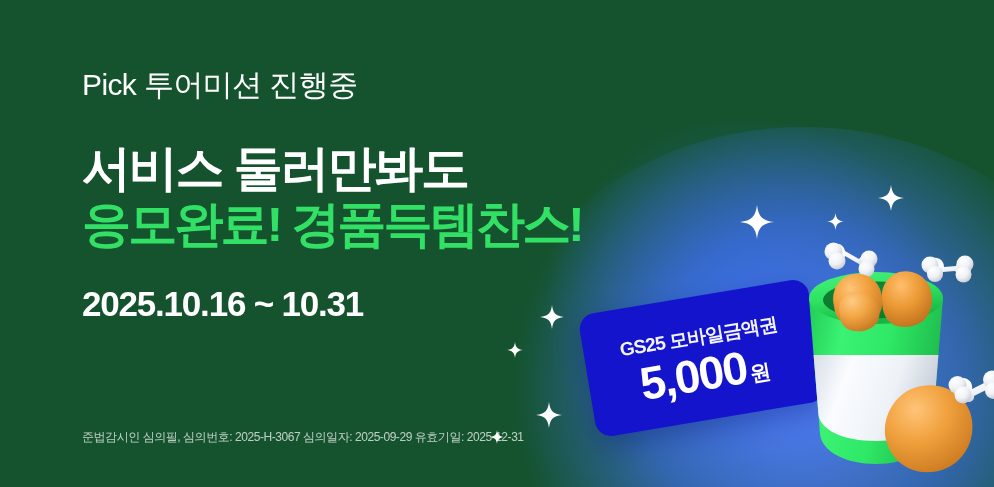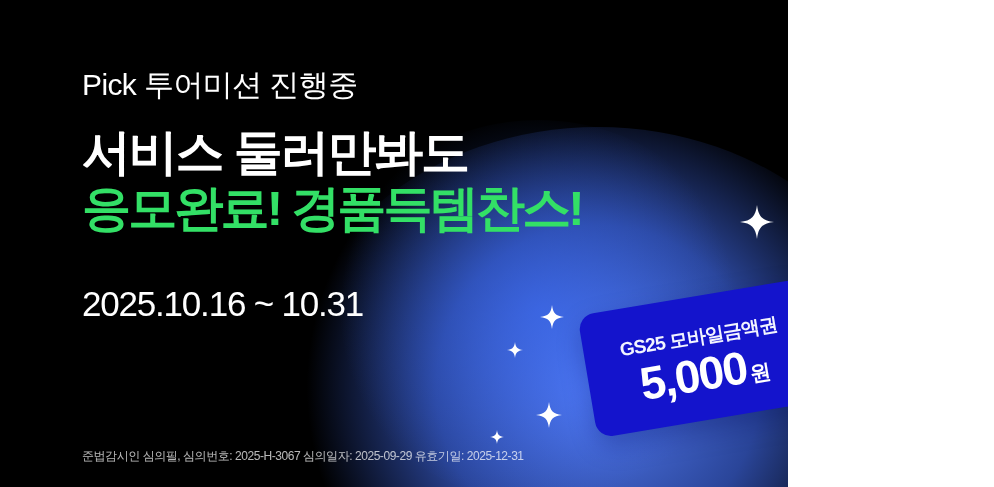--- a/index.html
+++ b/index.html
@@ -4,24 +4,24 @@
 <title>Event Banner</title>
 <style>
   html, body {
     margin: 0;
     padding: 0;
     background: #ffffff;
   }
 
   #banner {
     position: relative;
-    width: 788px;
+    width: 994px;
     height: 487px;
     overflow: hidden;
-    background: #000000;
+    background: #14532d;
     font-family: "Liberation Sans", "DejaVu Sans", sans-serif;
     -webkit-font-smoothing: antialiased;
   }
 
   
   .bg-glow {
     position: absolute;
     right: -120px;
     bottom: -160px;
     width: 620px;
@@ -57,53 +57,53 @@
   .eyebrow {
     font-size: 30px;
     line-height: 1.25;
     font-weight: 400;
     color: #ffffff;
     letter-spacing: -0.6px;
     white-space: nowrap;
   }
 
   .headline {
-    margin-top: 20px;
+    margin-top: 36px;
     font-size: 49px;
     line-height: 1.16;
     font-weight: 700;
     color: #ffffff;
     letter-spacing: -2.2px;
     white-space: nowrap;
   }
 
   .headline-accent {
     margin-top: 0;
     font-size: 49px;
     line-height: 1.16;
     font-weight: 700;
     color: #33e066;
     letter-spacing: -2.8px;
     white-space: nowrap;
   }
 
   .period {
-    margin-top: 46px;
+    margin-top: 30px;
     font-size: 35px;
     line-height: 1.2;
-    font-weight: 400;
+    font-weight: 700;
     color: #ffffff;
     letter-spacing: -1.2px;
     white-space: nowrap;
   }
 
   .disclaimer {
     position: absolute;
     left: 82px;
-    top: 449px;
+    top: 430px;
     font-size: 12px;
     line-height: 1.3;
     font-weight: 400;
     color: rgba(255, 255, 255, 0.72);
     letter-spacing: -0.45px;
     white-space: nowrap;
     z-index: 6;
   }
 
   

